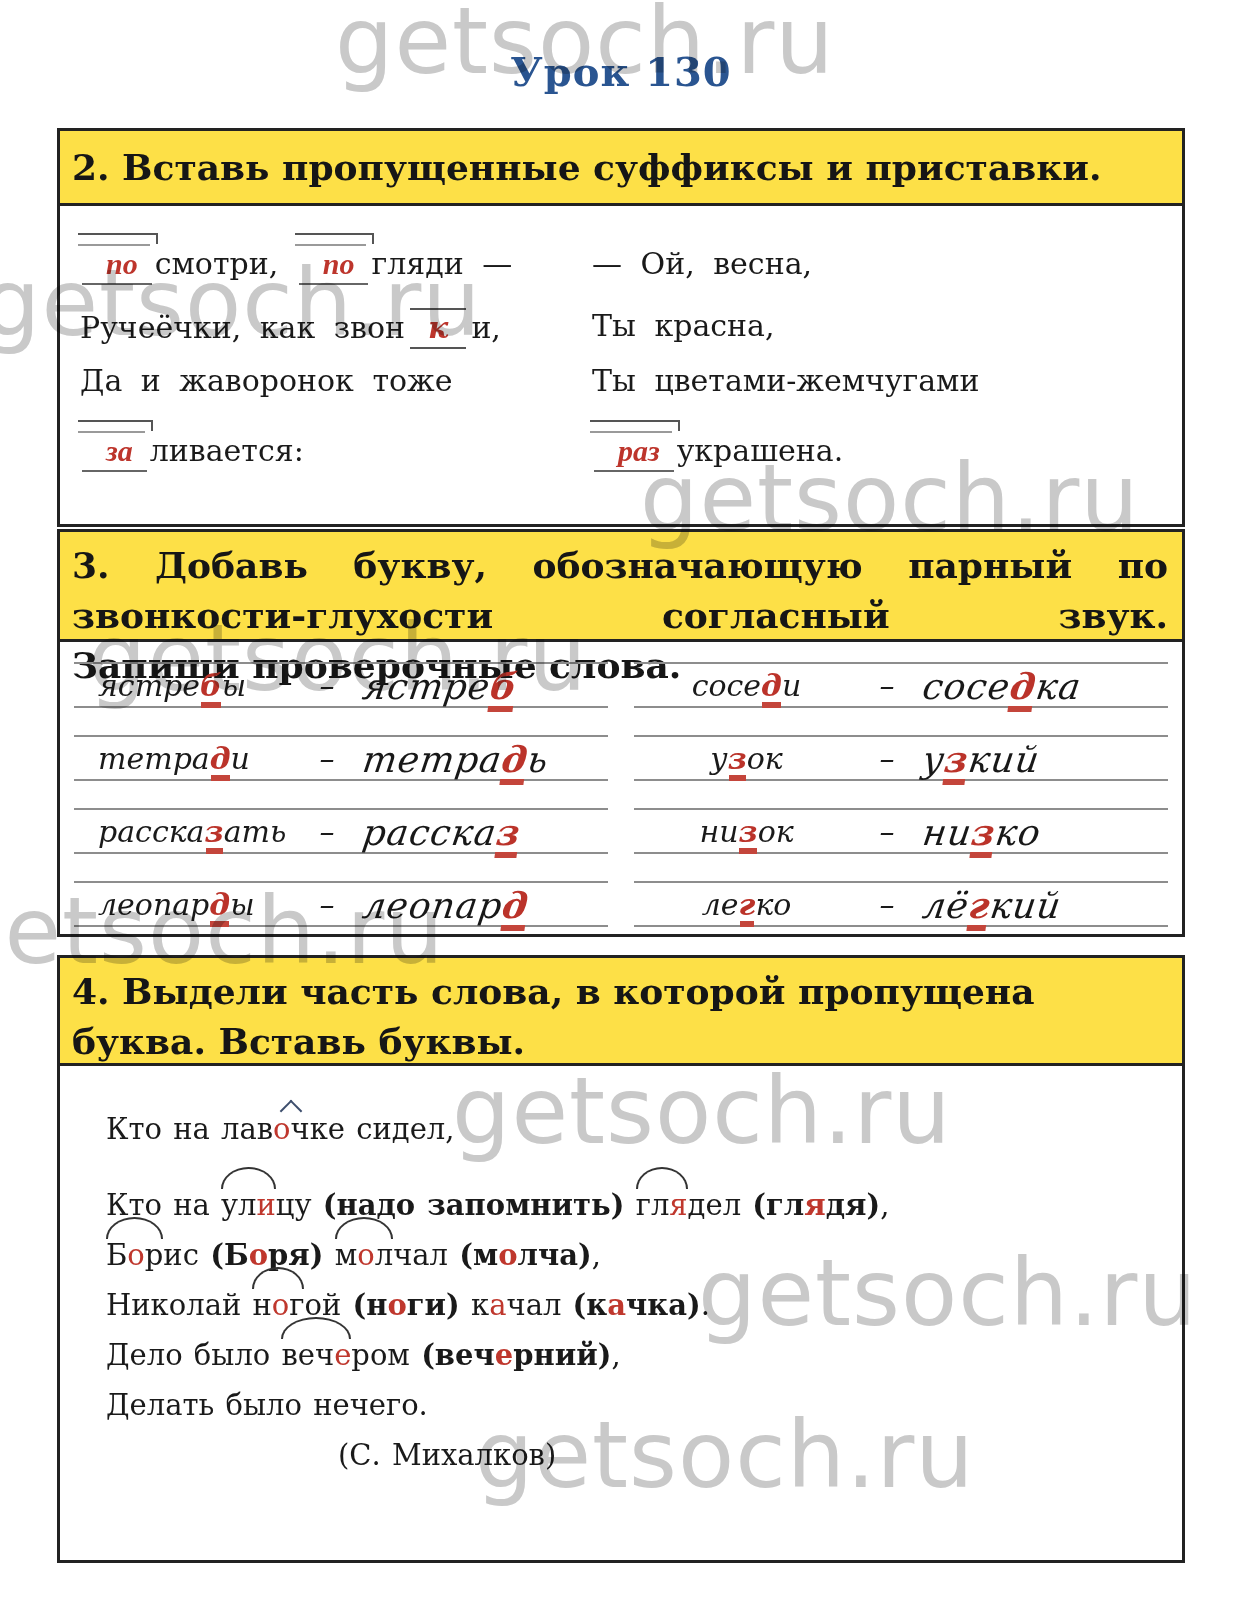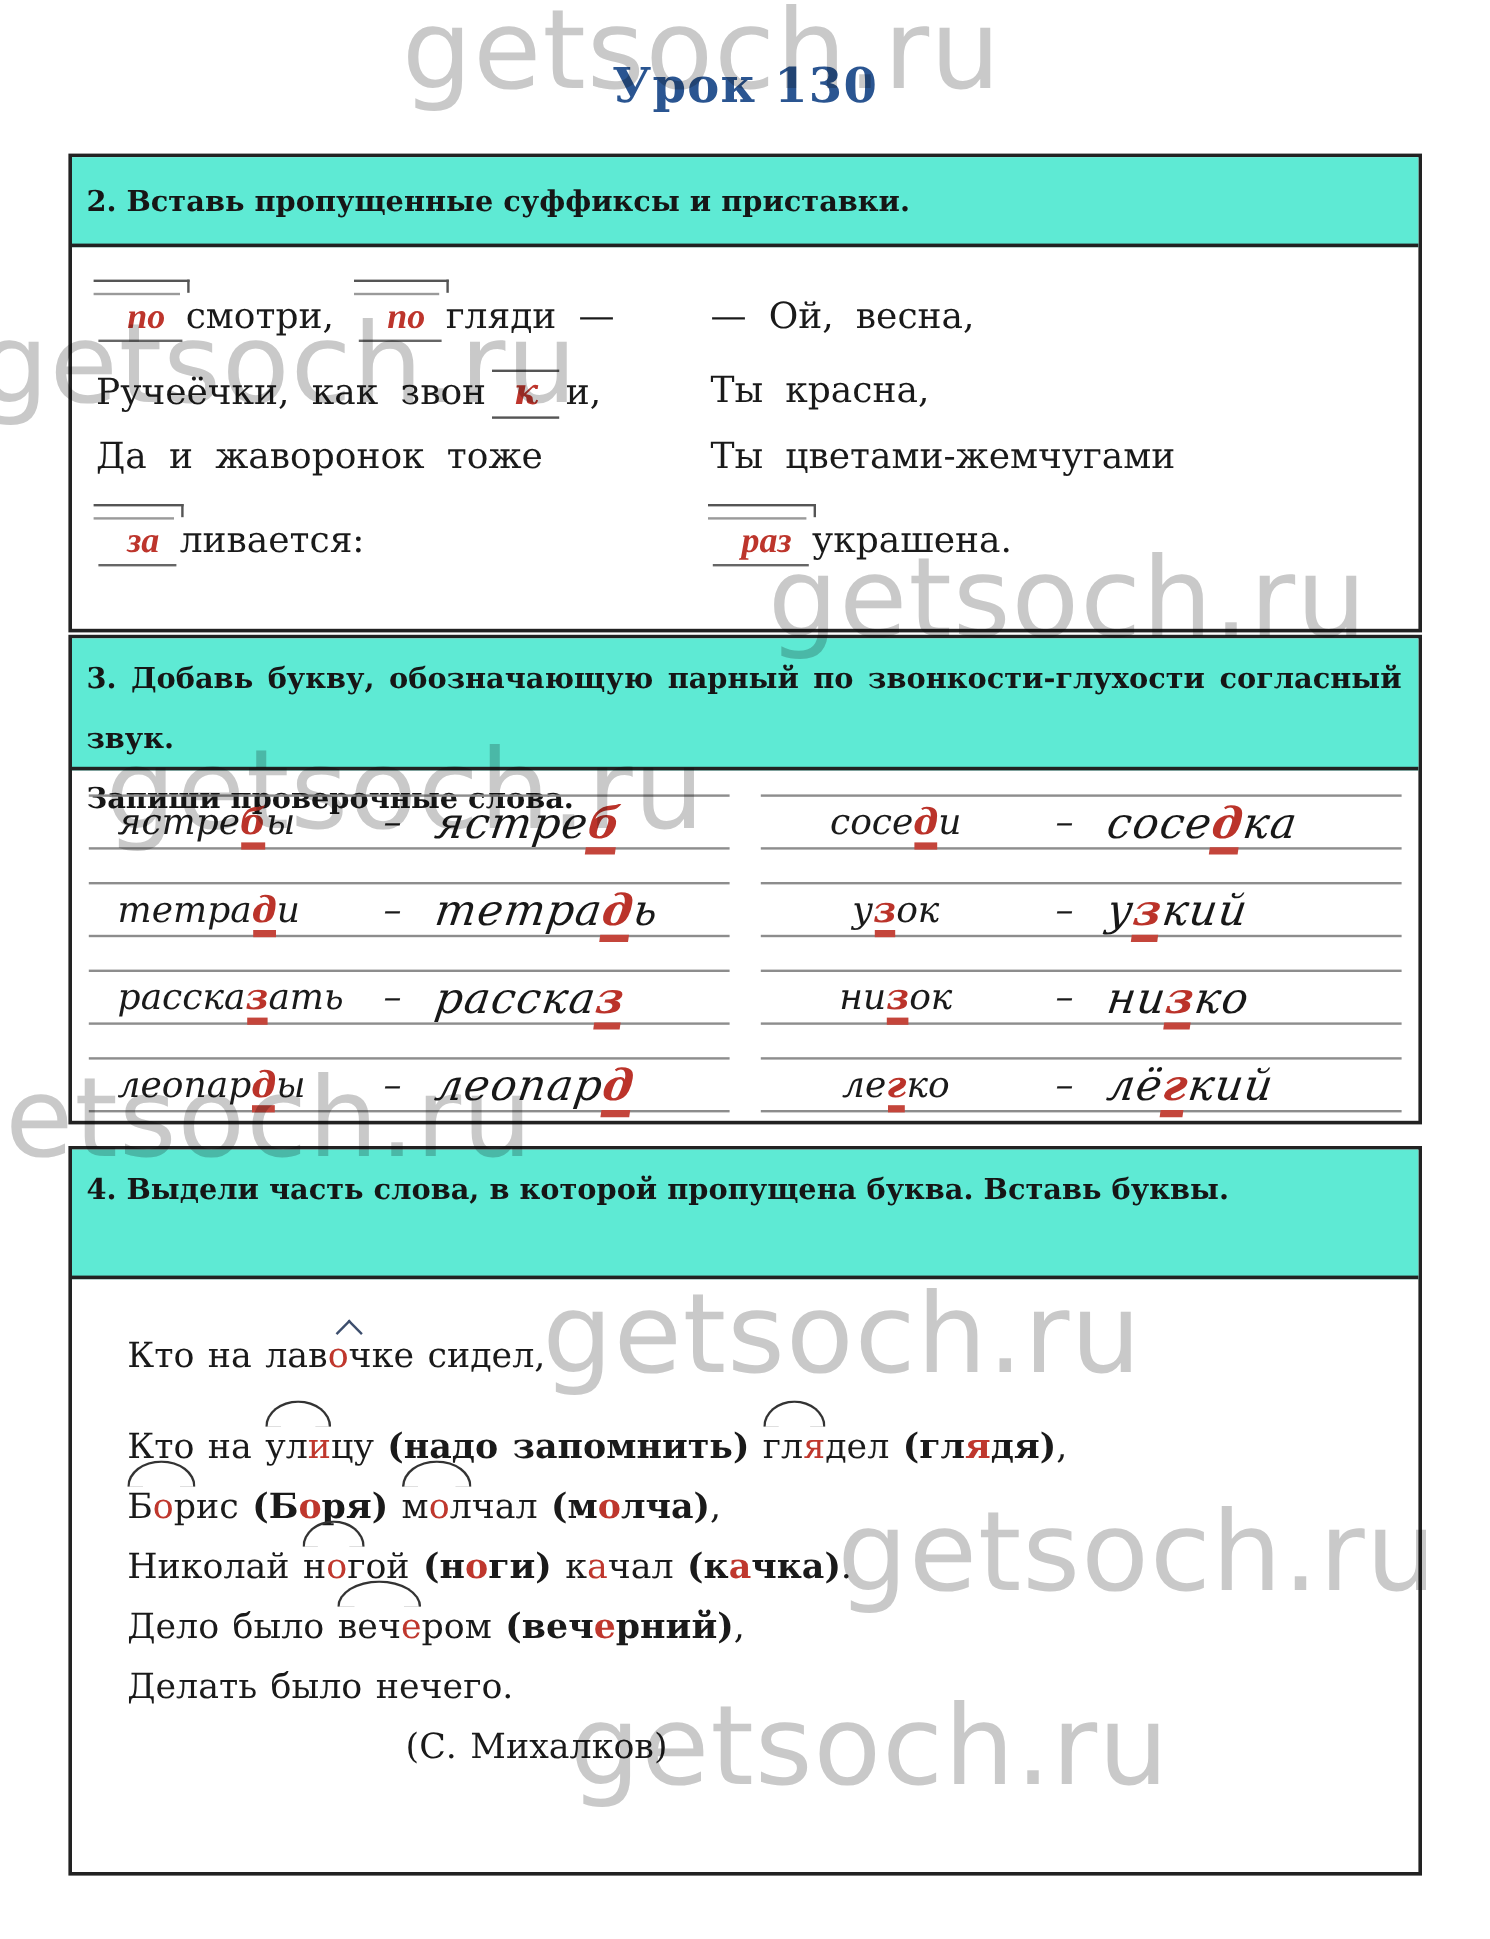--- a/index.html
+++ b/index.html
@@ -13,22 +13,22 @@
     position:absolute;top:48px;left:0;width:100%;text-align:center;
     font-size:40px;font-weight:700;color:#2a5591;letter-spacing:1px;
   }
 
   
   .boxes{position:absolute;left:57px;top:128px;width:1128px;}
   .box{border:3px solid #222;background:#fff;}
   .box3{margin-top:2px;}
   .box4{margin-top:18px;}
   .box-header{
-    background:#5eead4;border-bottom:3px solid #222;font-weight:700;
-    font-size:24px;color:#161616;
+    background:#fde047;border-bottom:3px solid #222;font-weight:700;
+    font-size:36px;color:#161616;
   }
   .h1{height:75px;display:flex;align-items:center;padding-left:12px;}
   .h2{height:110px;padding:8px 14px 0 12px;line-height:50px;}
   .h2b{height:108px;padding:8px 14px 0 12px;line-height:50px;}
   .jline{text-align:justify;text-align-last:justify;}
 
   
   .ex2-content{height:318px;padding:40px 0 0 20px;font-size:30px;word-spacing:9px;}
   .row2{display:flex;min-height:40px;}
   .row2:nth-child(1){margin-bottom:22px;}

